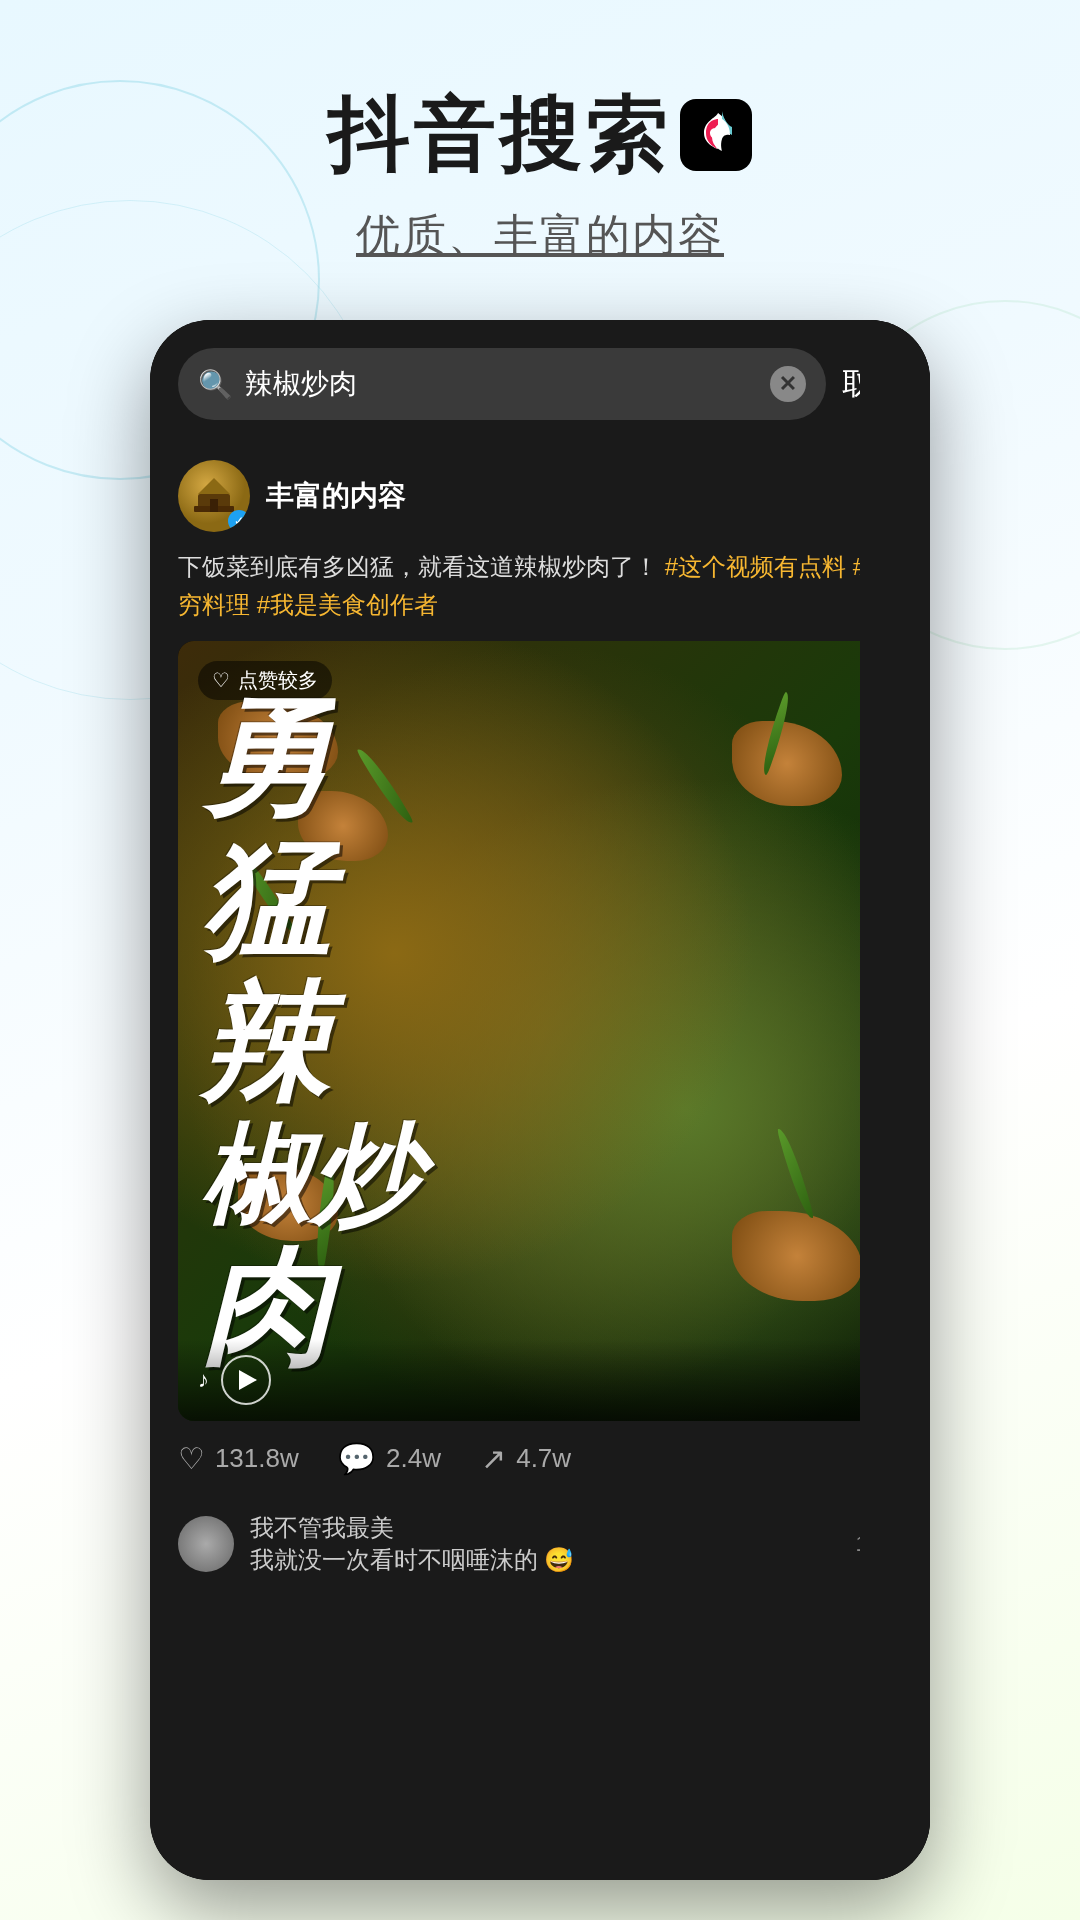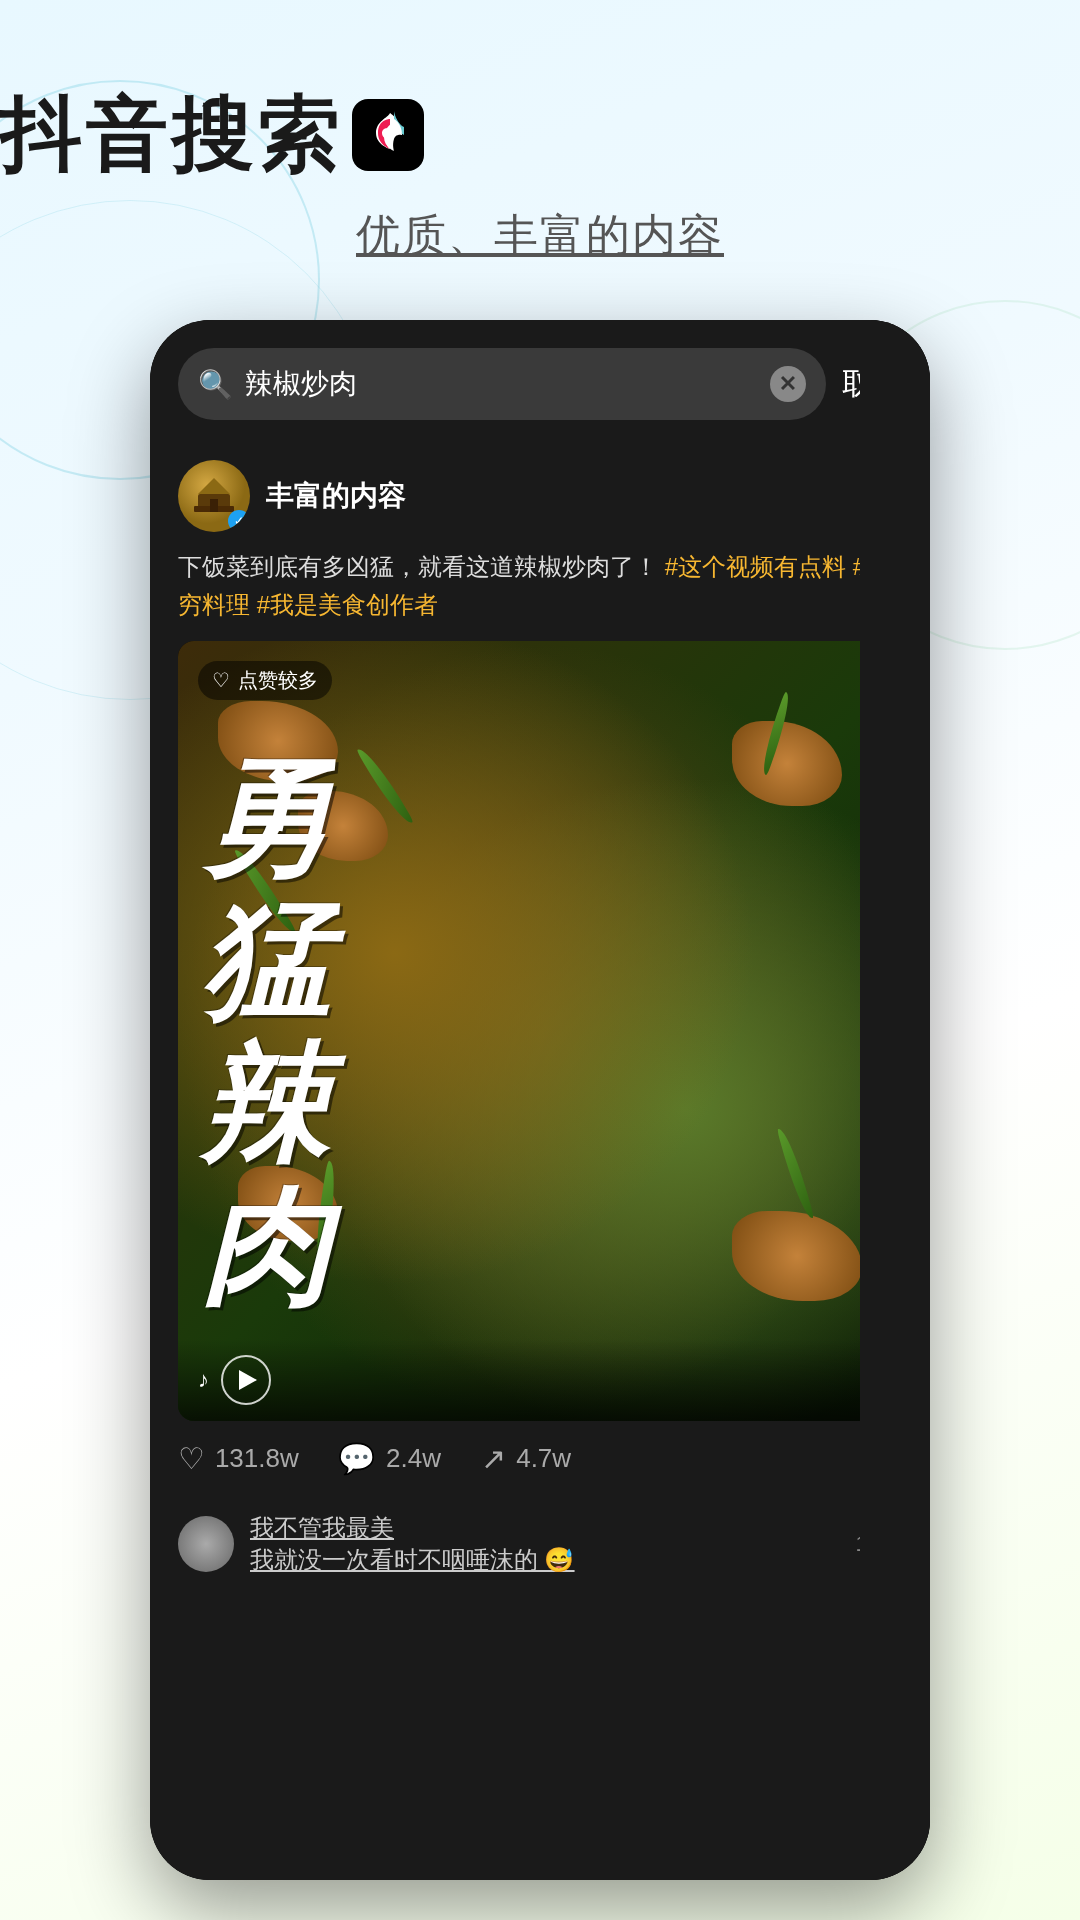--- a/index.html
+++ b/index.html
@@ -54,21 +54,21 @@
       z-index: 1;
     }
 
     .app-title {
       font-size: 82px;
       font-weight: 900;
       color: #1a1a1a;
       letter-spacing: 4px;
       display: flex;
       align-items: center;
-      justify-content: flex-start;
+      justify-content: center;
       gap: 8px;
     }
 
     .tiktok-logo {
       width: 72px;
       height: 72px;
       background: #000;
       border-radius: 16px;
       display: inline-flex;
       align-items: center;
@@ -449,21 +449,20 @@
       flex-shrink: 0;
     }
 
     .comment-info {
       flex: 1;
     }
 
     .comment-text {
       font-size: 24px;
       color: #ccc;
-      text-decoration: underline;
     }
 
     .comment-likes {
       font-size: 22px;
       color: #888;
     }
 
     
     .right-dark-panel {
       position: absolute;
@@ -552,20 +551,21 @@
 
         <div class="like-badge">
           <span class="like-badge-heart">♡</span>
           <span class="like-badge-text">点赞较多</span>
         </div>
 
         <div class="video-overlay-text">
           <span class="big-chinese-text" style="font-size:130px;">勇</span>
           <span class="big-chinese-text" style="font-size:130px;">猛</span>
           <span class="big-chinese-text" style="font-size:130px;">辣</span>
+          <span class="big-chinese-text" style="font-size:110px;">椒炒</span>
           <span class="big-chinese-text" style="font-size:130px;">肉</span>
         </div>
 
         <div class="video-bottom">
           <span class="tiktok-small-icon">♪</span>
           <div class="play-btn">
             <div class="play-triangle"></div>
           </div>
         </div>
       </div>

